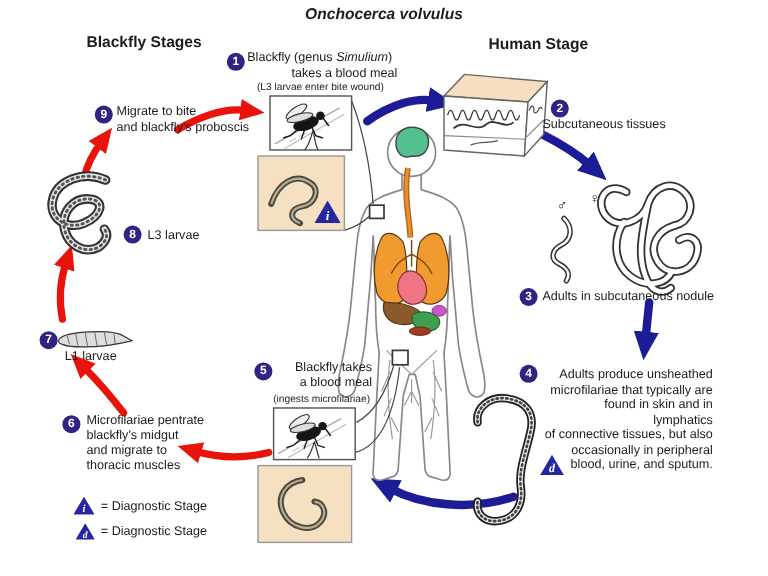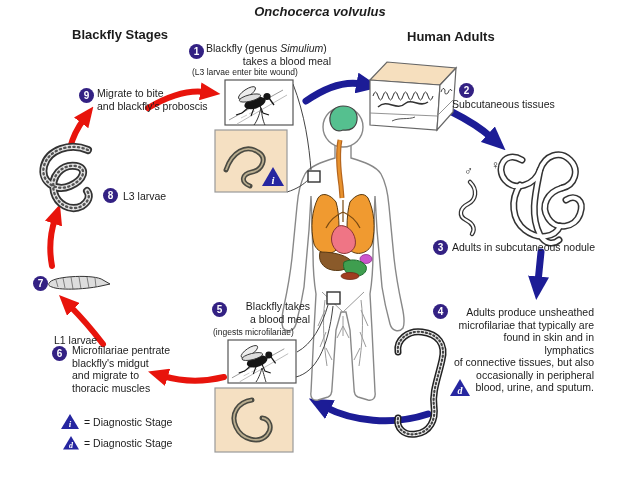--- a/index.html
+++ b/index.html
@@ -7,21 +7,21 @@
        font-family:"Liberation Sans",sans-serif;color:#1c1c1c;
        --red:#e8140c; --blue:#1c1c96; --circle:#332183; --tri:#2626a0; --tan:#f5e0c2;}
   .abs{position:absolute;text-align:right;}
   #art{position:absolute;left:0;top:0;}
   .title{left:0;top:4px;width:640px;text-align:center;font-size:13px;font-weight:bold;font-style:italic;}
   .hdr{font-size:13px;font-weight:bold;}
   .circ{position:absolute;width:15px;height:15px;border-radius:50%;background:var(--circle);
         color:#fff;font-size:10px;font-weight:bold;text-align:center;line-height:15px;}
   .stx{position:absolute;font-size:10.5px;line-height:12.5px;white-space:pre-line;}
   .ctr{text-align:right;}
-  .note{position:absolute;font-size:8.5px;line-height:10px;white-space:nowrap;}
+  .note{position:absolute;font-size:8.5px;line-height:10px;white-space:nowrap;text-align:center;}
   .tri{position:absolute;background:var(--tri);clip-path:polygon(50% 0,100% 100%,0 100%);
        color:#fff;display:flex;align-items:flex-end;justify-content:center;
        font-family:"Liberation Serif",serif;font-style:italic;font-weight:bold;}
   .leg-row{position:absolute;display:flex;align-items:center;gap:5px;font-size:10.5px;}
   .leg-tri{position:relative;width:18px;height:15px;background:var(--tri);
        clip-path:polygon(50% 0,100% 100%,0 100%);color:#fff;display:flex;align-items:flex-end;
        justify-content:center;font-family:"Liberation Serif",serif;font-style:italic;font-weight:bold;font-size:9px;}
   .sym{position:absolute;font-size:12px;color:#222;}
   .sr{stroke:var(--red);} .sb{stroke:var(--blue);}
   .fr{fill:var(--red);} .fb{fill:var(--blue);}
@@ -168,21 +168,21 @@
 
   <g fill="none" stroke-linecap="round">
     <path d="M398,352 C396,340 408,330 422,332 C438,334 446,344 442,360 C438,378 432,392 434,406 C436,420 430,432 416,434 C404,436 396,428 398,418" stroke="#222" stroke-width="7"></path>
     <path d="M398,352 C396,340 408,330 422,332 C438,334 446,344 442,360 C438,378 432,392 434,406 C436,420 430,432 416,434 C404,436 396,428 398,418" stroke="#efefef" stroke-width="4"></path>
     <path d="M398,352 C396,340 408,330 422,332 C438,334 446,344 442,360 C438,378 432,392 434,406 C436,420 430,432 416,434 C404,436 396,428 398,418" stroke="#444" stroke-width="2.2" stroke-dasharray="1.2,2.8"></path>
   </g>
 </svg>
 
 <div class="abs title">Onchocerca volvulus</div>
 <div class="abs hdr" style="left:72px;top:27px;">Blackfly Stages</div>
-<div class="abs hdr" style="left:407px;top:29px;">Human Adults</div>
+<div class="abs hdr" style="left:407px;top:29px;">Human Stage</div>
 
 <span class="circ" style="left:189px;top:44px;">1</span>
 <div class="stx" style="left:206px;top:42px;"><span>Blackfly (genus </span><i>Simulium</i><span>)</span></div>
 <div class="stx ctr" style="left:206px;top:55px;width:125px;">takes a blood meal</div>
 <div class="note" style="left:192px;top:67px;width:150px;">(L3 larvae enter bite wound)</div>
 
 <span class="circ" style="left:459px;top:83px;">2</span>
 <div class="stx" style="left:452px;top:98px;">Subcutaneous tissues</div>
 
 <span class="circ" style="left:433px;top:240px;">3</span>
@@ -204,21 +204,21 @@
 <div class="stx ctr" style="left:225px;top:313px;width:85px;">a blood meal</div>
 <div class="note" style="left:213px;top:327px;width:110px;">(ingests microfilariae)</div>
 
 <span class="circ" style="left:52px;top:346px;">6</span>
 <div class="stx" style="left:72px;top:344px;">Microfilariae pentrate
 blackfly's midgut
 and migrate to
 thoracic muscles</div>
 
 <span class="circ" style="left:33px;top:276px;">7</span>
-<div class="stx" style="left:54px;top:291px;margin-top:43px;">L1 larvae</div>
+<div class="stx" style="left:54px;top:291px;">L1 larvae</div>
 
 <span class="circ" style="left:103px;top:188px;">8</span>
 <div class="stx" style="left:123px;top:190px;">L3 larvae</div>
 
 <span class="circ" style="left:79px;top:88px;">9</span>
 <div class="stx" style="left:97px;top:87px;">Migrate to bite
 and blackfly's proboscis</div>
 
 <span class="tri" style="left:262px;top:167px;width:22px;height:19px;font-size:11px;">
     <span>i</span>

